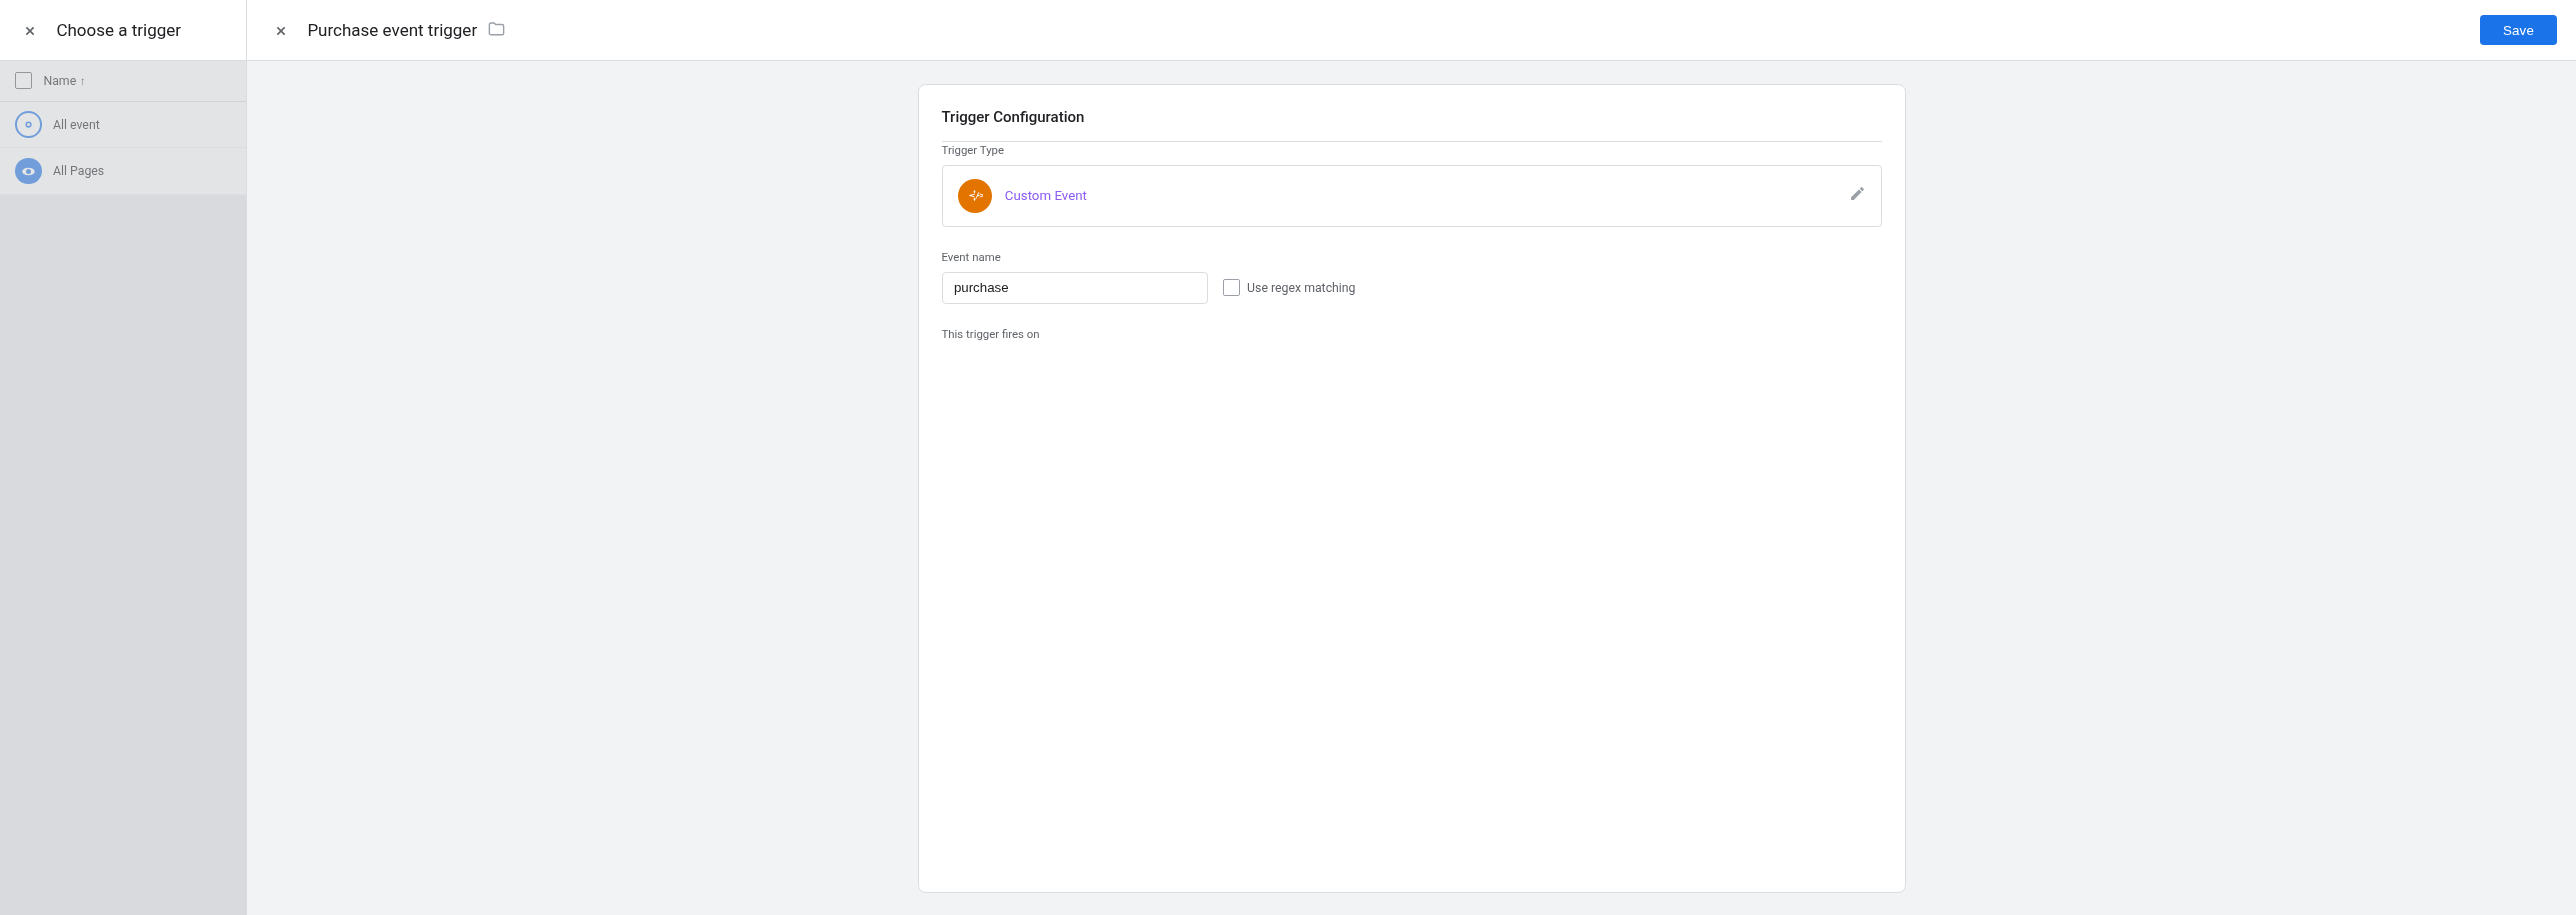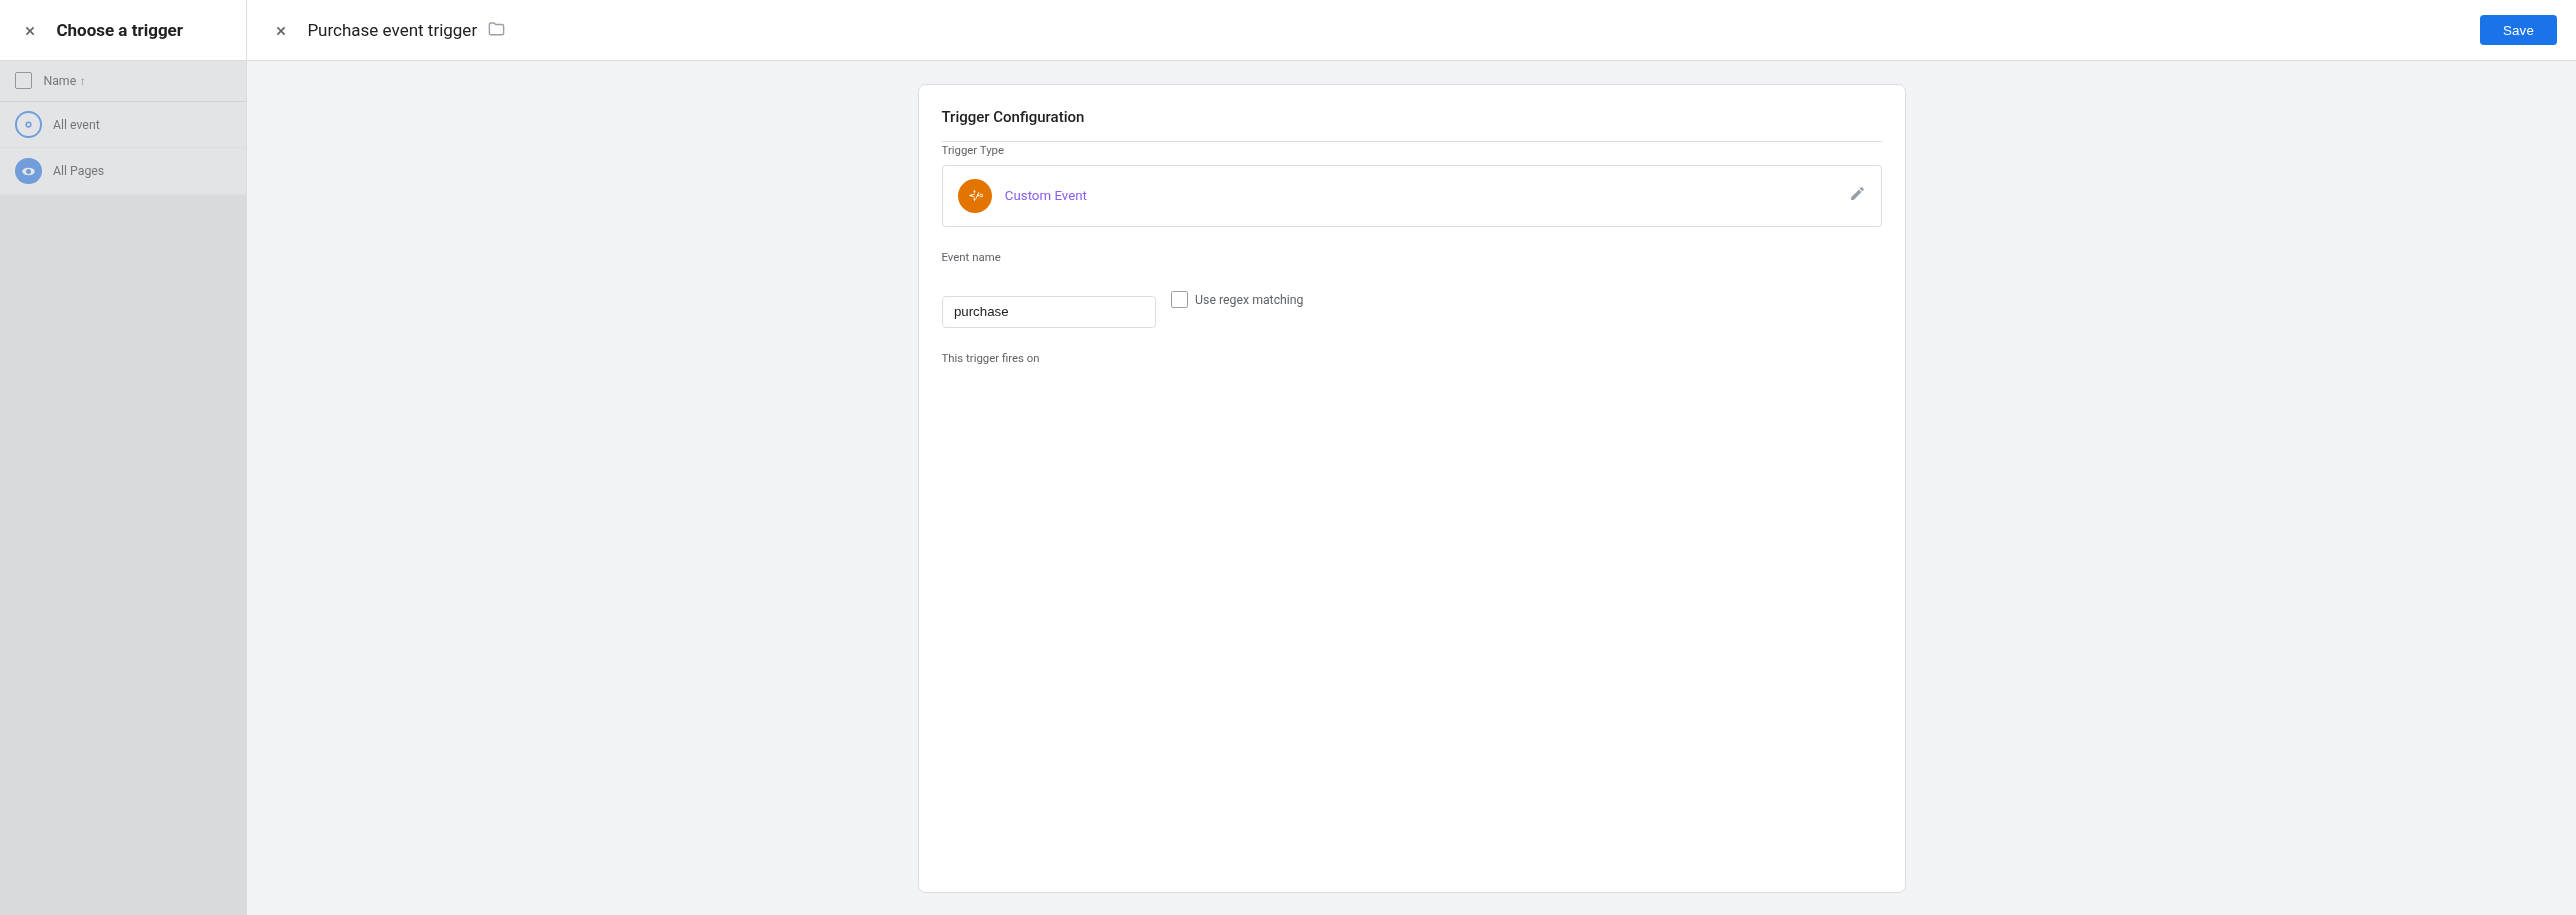--- a/index.html
+++ b/index.html
@@ -28,21 +28,21 @@
       align-items: center;
       padding: 0 15px;
       height: 61px;
       background: #fff;
       border-bottom: 0.9px solid #dadce0;
       gap: 11.4px;
     }
 
     .left-panel-title {
       font-size: 17px;
-      font-weight: 700;
+      font-weight: 400;
       color: #202124;
       white-space: nowrap;
       overflow: hidden;
       text-overflow: ellipsis;
       text-align: center;
     }
 
     .close-icon-btn {
       cursor: pointer;
       color: #5f6368;
@@ -235,23 +235,22 @@
       align-items: center;
       gap: 15px;
     }
 
     .event-name-input {
       border: 0.9px solid #dadce0;
       border-radius: 3.8px;
       padding: 7.6px 11.4px;
       font-size: 13.3px;
       color: #202124;
-      width: 214px;
+      width: 266px;
       outline: none;
-      margin-top: 24px;
     }
 
     .regex-row {
       display: flex;
       align-items: center;
       gap: 7.6px;
     }
 
     .regex-checkbox {
       width: 17px;

